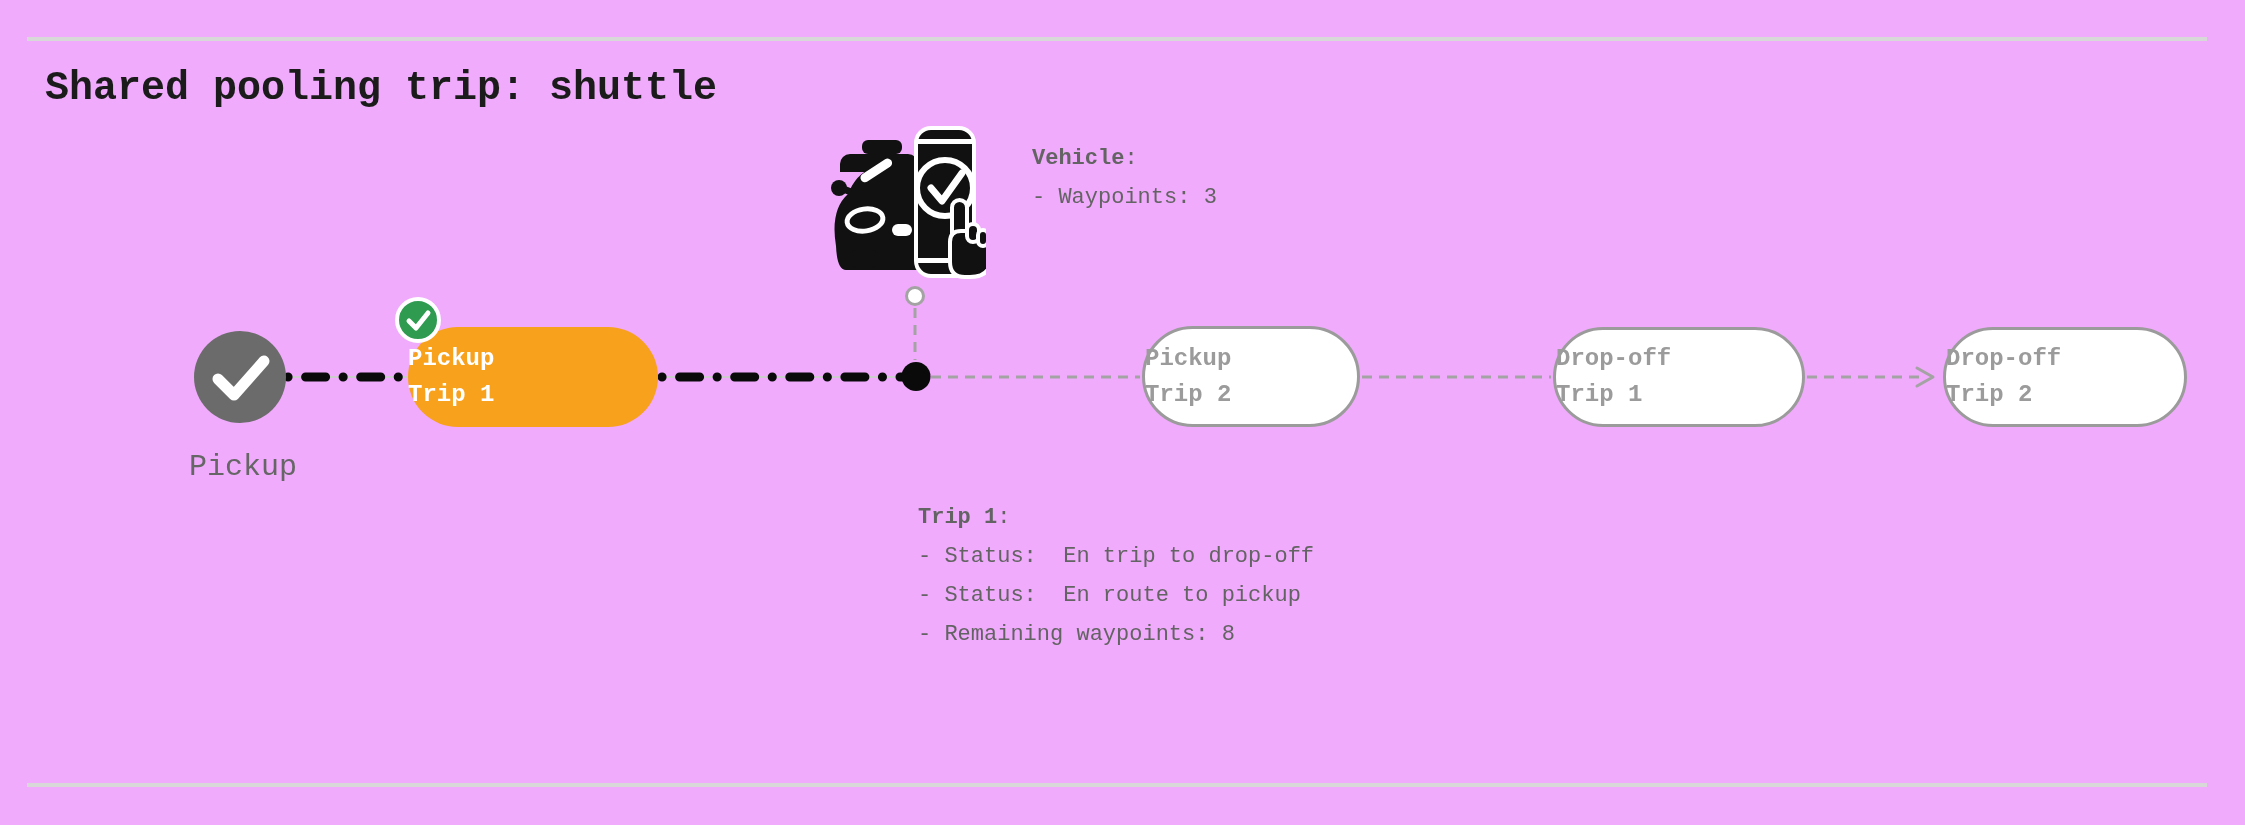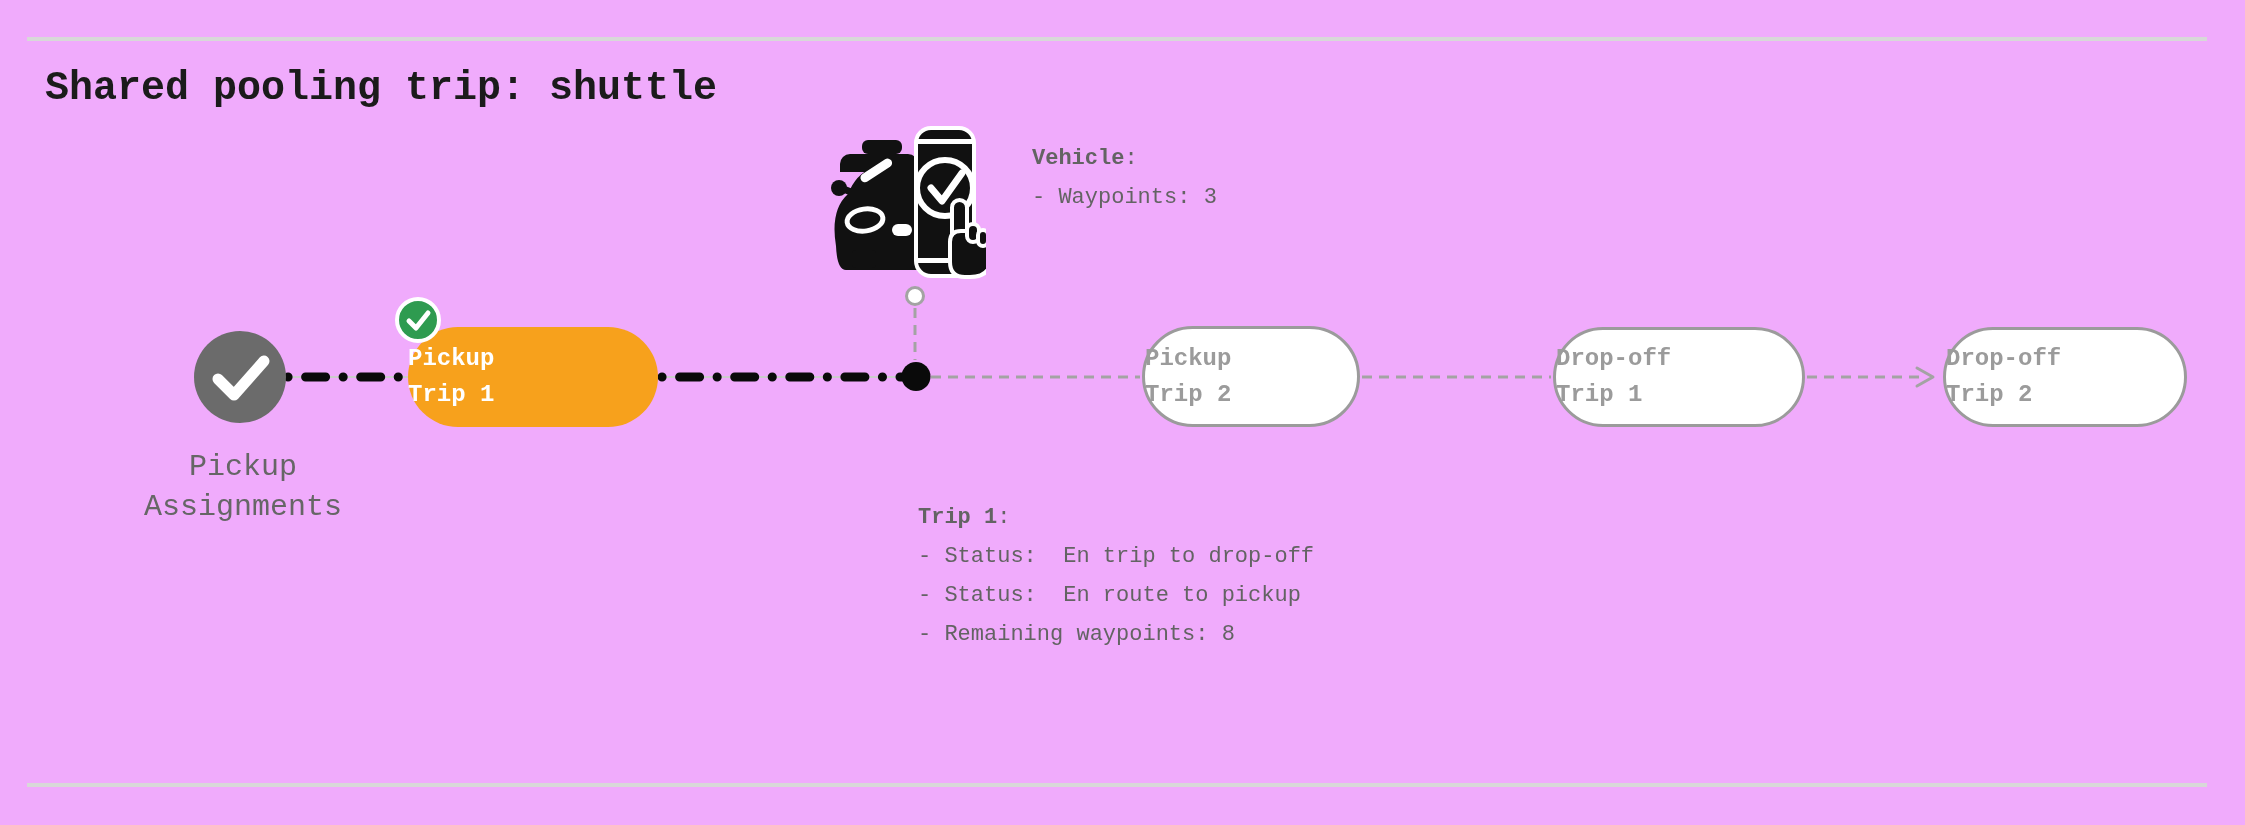--- a/index.html
+++ b/index.html
@@ -116,21 +116,20 @@
     <div class="line">- Waypoints: 3</div>
   </div>
 
   <div class="start-node">
     <svg width="92" height="92" viewBox="0 0 92 92">
       <path d="M24 48 L40 64 L70 30" fill="none" stroke="#ffffff" stroke-width="11" stroke-linecap="round" stroke-linejoin="round"></path>
     </svg>
   </div>
   <div class="start-label">
     <div>Pickup</div>
-    <div>Assignments</div>
   </div>
 
   <div class="pill current pill-1">
     <div>Pickup</div>
     <div>Trip 1</div>
   </div>
   <div class="badge">
     <svg width="38" height="38" viewBox="0 0 38 38">
       <path d="M10 20 L17 27 L29 12" fill="none" stroke="#ffffff" stroke-width="5" stroke-linecap="round" stroke-linejoin="round"></path>
     </svg>

